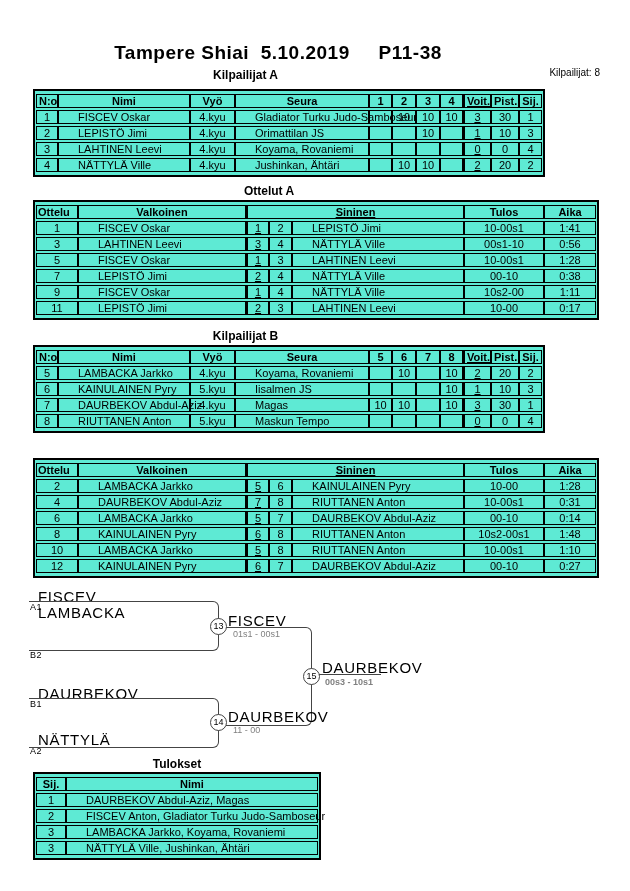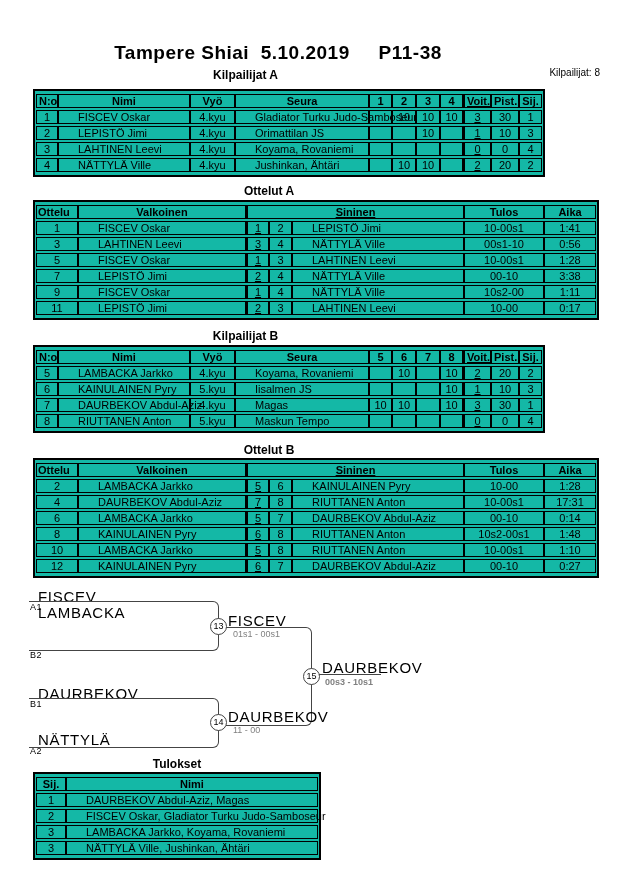--- a/index.html
+++ b/index.html
@@ -7,21 +7,21 @@
     position:relative; width:630px; height:891px; background:#ffffff;
     font-family:"Liberation Sans", sans-serif; color:#000; overflow:hidden;
   }
   .abs { position:absolute; }
   .doc-title {
     left:0; top:42px; width:556px; text-align:center;
     font-size:19px; font-weight:bold; white-space:pre; letter-spacing:0.5px;
   }
   .sec-title { font-size:12px; font-weight:bold; text-align:center; white-space:nowrap; }
   .count-label { top:67px; right:30px; font-size:10px; }
-  .tblwrap { border:2px solid #000; padding:1px; background:#14b8a6; }
+  .tblwrap { border:2px solid #000; padding:1px; background:#5eead4; }
   table { border-collapse:separate; border-spacing:0 2px; table-layout:fixed; }
   td,th {
     box-sizing:border-box; border:1px solid #000; padding:0 2px;
     font-size:11px; line-height:12px; white-space:nowrap; overflow:visible;
     text-align:center; font-weight:normal; height:13px;
   }
   th { font-weight:bold; }
   .mt td, .mt th { height:14px; }
   .left { text-align:left; padding-left:19px; }
   .grp { border-left-width:2px;text-decoration:underline; }
@@ -182,21 +182,21 @@
         <td>10-00s1</td>
         <td>1:28</td>
       </tr>
       <tr>
         <td>7</td>
         <td class="left">LEPISTÖ Jimi</td>
         <td class="grp">2</td>
         <td>4</td>
         <td class="left">NÄTTYLÄ Ville</td>
         <td>00-10</td>
-        <td>3:38</td>
+        <td>0:38</td>
       </tr>
       <tr>
         <td>9</td>
         <td class="left">FISCEV Oskar</td>
         <td class="grp">1</td>
         <td>4</td>
         <td class="left">NÄTTYLÄ Ville</td>
         <td>10s2-00</td>
         <td>1:11</td>
       </tr>
@@ -293,21 +293,20 @@
         <td></td>
         <td></td>
         <td class="grp">0</td>
         <td>0</td>
         <td>4</td>
       </tr>
     </tbody>
       </table>
   </div>
 
-  <div class="abs sec-title" style="left:33px; top:443px; width:472px;">Ottelut B</div>
 
   <div class="abs tblwrap" style="left:33px; top:458px;">
     <table class="mt" style="width:560px;">
       <colgroup>
           <col style="width:42px">
           <col style="width:168px">
           <col style="width:23px">
           <col style="width:23px">
           <col style="width:172px">
           <col style="width:80px">
@@ -330,21 +329,21 @@
         <td>10-00</td>
         <td>1:28</td>
       </tr>
       <tr>
         <td>4</td>
         <td class="left">DAURBEKOV Abdul-Aziz</td>
         <td class="grp">7</td>
         <td>8</td>
         <td class="left">RIUTTANEN Anton</td>
         <td>10-00s1</td>
-        <td>17:31</td>
+        <td>0:31</td>
       </tr>
       <tr>
         <td>6</td>
         <td class="left">LAMBACKA Jarkko</td>
         <td class="grp">5</td>
         <td>7</td>
         <td class="left">DAURBEKOV Abdul-Aziz</td>
         <td>00-10</td>
         <td>0:14</td>
       </tr>
@@ -419,21 +418,21 @@
           <tr>
         <th>Sij.</th>
         <th>Nimi</th>
       </tr>
       <tr>
         <td>1</td>
         <td class="left">DAURBEKOV Abdul-Aziz, Magas</td>
       </tr>
       <tr>
         <td>2</td>
-        <td class="left">FISCEV Oskar, Gladiator Turku Judo-Samboseur</td>
+        <td class="left">FISCEV Anton, Gladiator Turku Judo-Samboseur</td>
       </tr>
       <tr>
         <td>3</td>
         <td class="left">LAMBACKA Jarkko, Koyama, Rovaniemi</td>
       </tr>
       <tr>
         <td>3</td>
         <td class="left">NÄTTYLÄ Ville, Jushinkan, Ähtäri</td>
       </tr>
     </tbody>

